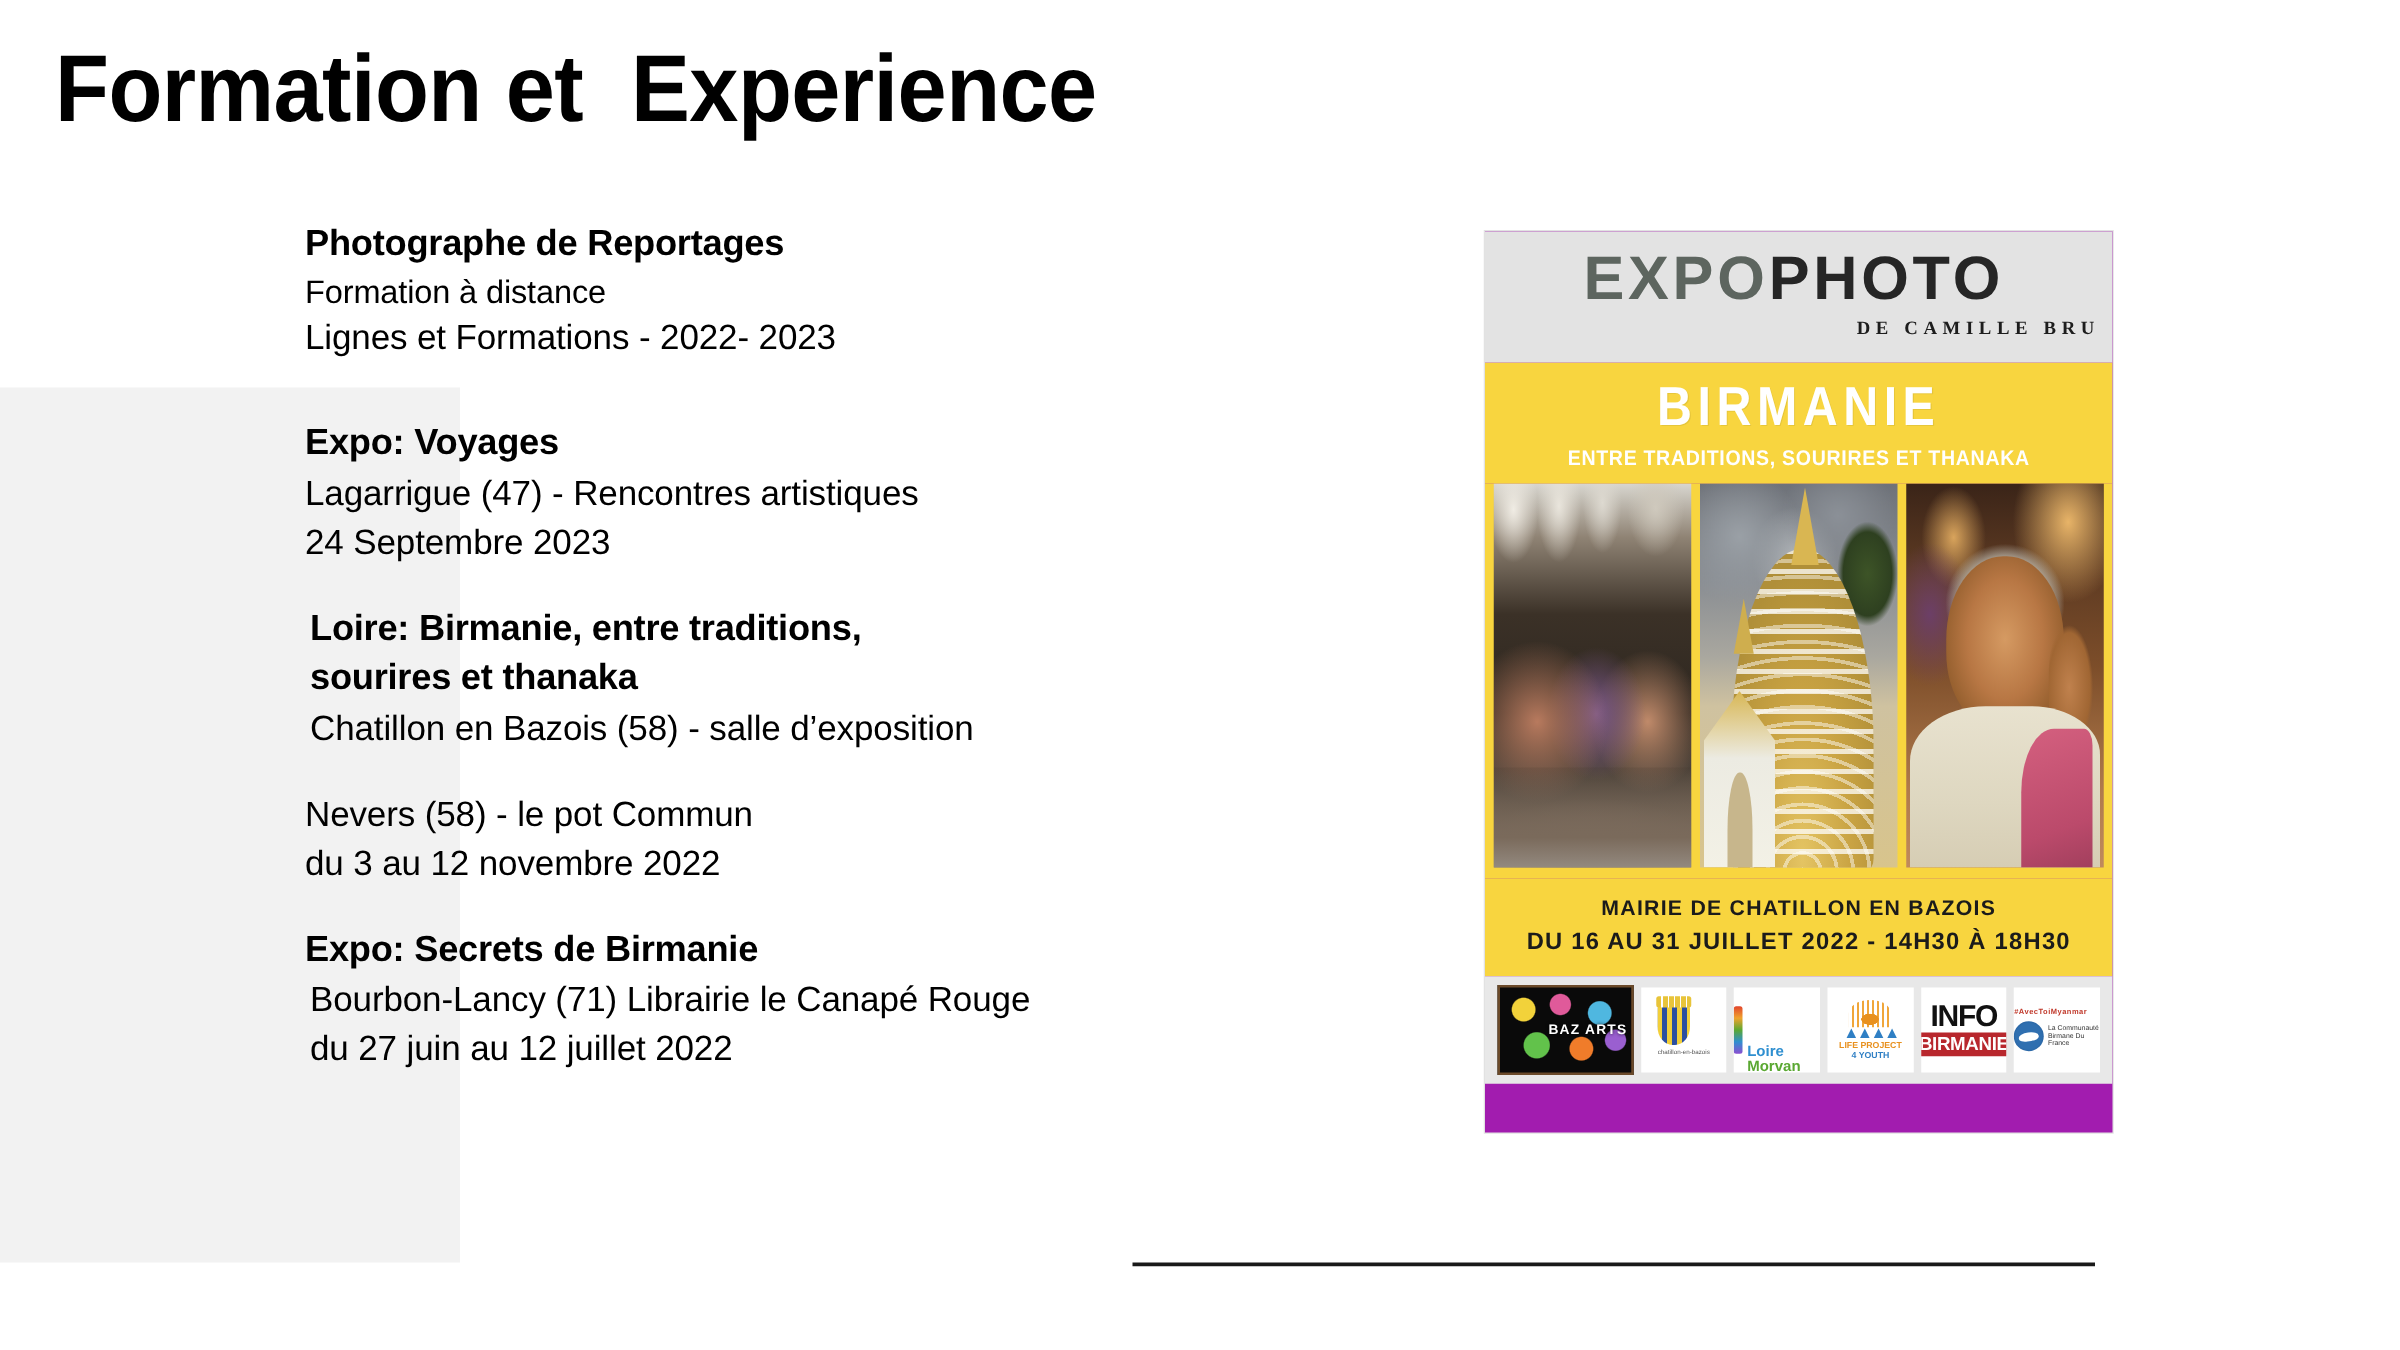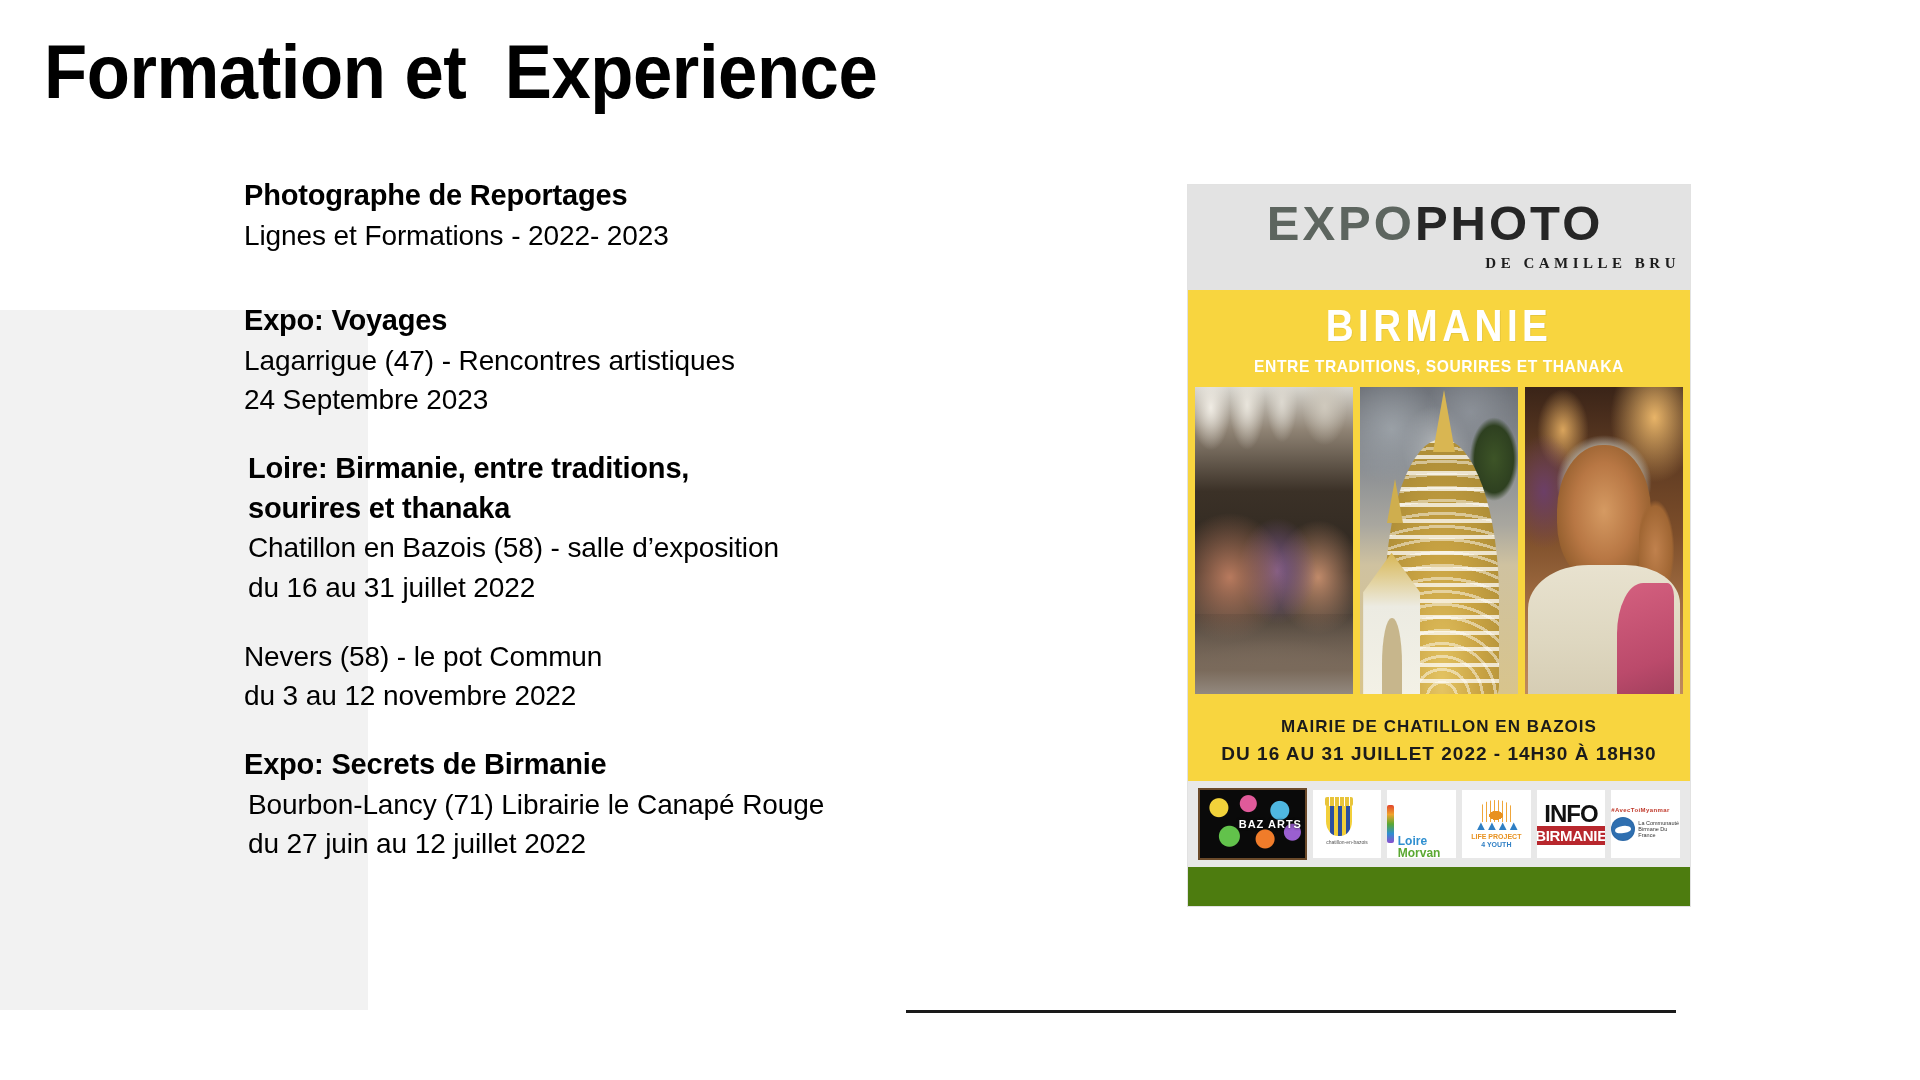--- a/index.html
+++ b/index.html
@@ -52,21 +52,21 @@
 
   
   .rule{
     position:absolute;left:906px;top:1010px;width:770px;height:3px;
     background:#1a1a1a;
   }
 
   
   .poster{
     position:absolute;left:1188px;top:185px;width:502px;height:721px;
-    background:#4d7c0f;
+    background:#a21caf;
     box-shadow:0 0 0 1px #e2e2e2;
     overflow:hidden;
     font-family:"DejaVu Sans Mono","Liberation Sans",sans-serif;
   }
   .poster-head{
     height:105px;background:#e3e3e3;position:relative;
   }
   .poster-logo{
     position:absolute;left:0;right:8px;top:14px;
     text-align:center;
@@ -311,38 +311,38 @@
 <div class="slide">
 
   <div class="grey-panel"></div>
 
   <div class="page-title">Formation et  Experience</div>
 
   <div class="entries">
 
     <div class="entry">
       <p class="entry-title">Photographe de Reportages</p>
+      <p class="entry-sub">Formation à distance</p>
       <p class="entry-line">Lignes et Formations - 2022- 2023</p>
     </div>
 
     <div class="gap-lg"></div>
 
     <div class="entry">
       <p class="entry-title">Expo: Voyages</p>
       <p class="entry-line">Lagarrigue (47) -  Rencontres artistiques</p>
       <p class="entry-line">24 Septembre 2023</p>
     </div>
 
     <div class="gap-md"></div>
 
     <div class="entry indent">
       <p class="entry-title">Loire: Birmanie, entre traditions,</p>
       <p class="entry-title">sourires et thanaka</p>
       <p class="entry-line">Chatillon en Bazois (58) - salle d’exposition</p>
-      <p class="entry-line">du 16 au 31 juillet 2022</p>
     </div>
 
     <div class="gap-md"></div>
 
     <div class="entry">
       <p class="entry-line">Nevers (58) - le pot Commun</p>
       <p class="entry-line">du 3 au 12 novembre 2022</p>
     </div>
 
     <div class="gap-md"></div>

